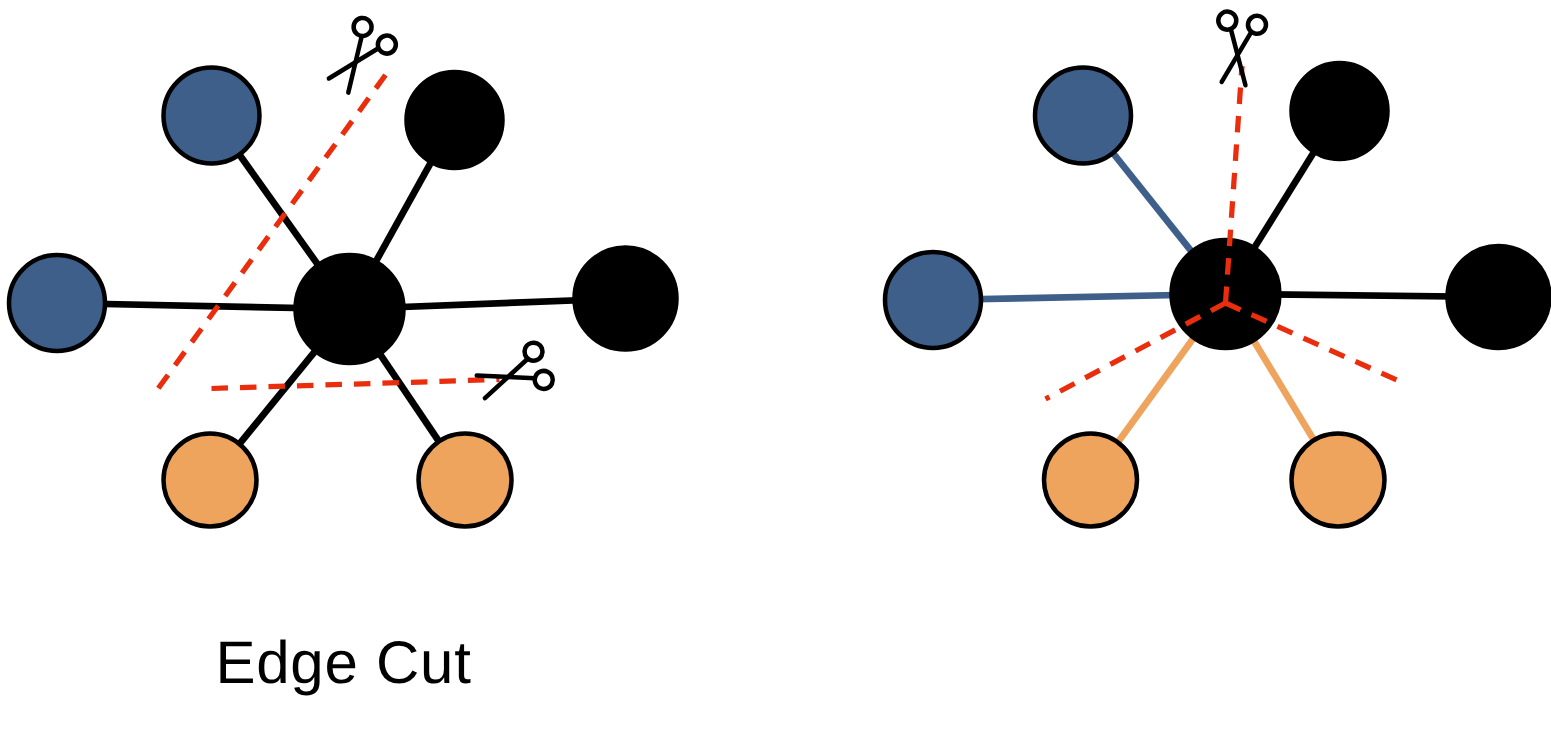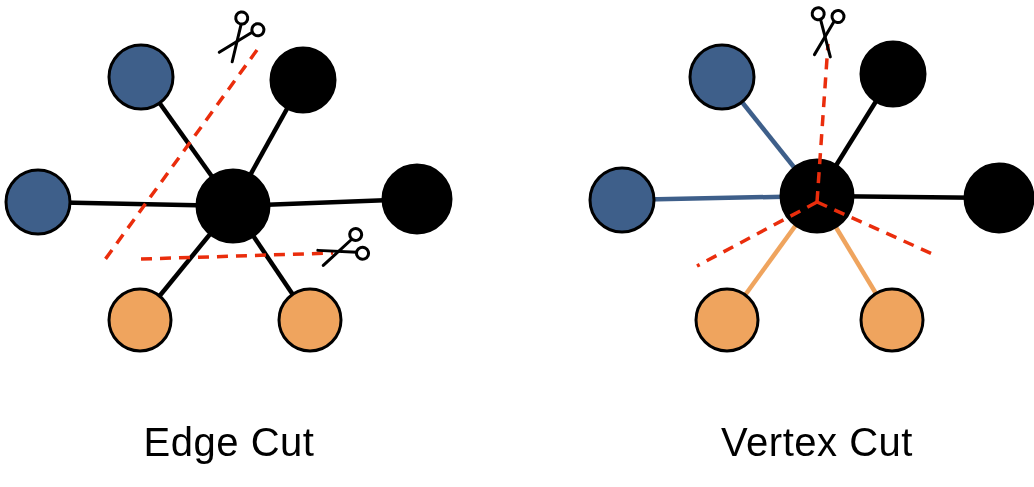--- a/index.html
+++ b/index.html
@@ -89,14 +89,13 @@
           <line x1="-26" y1="-8" x2="10" y2="7" stroke="#000000" stroke-width="3" stroke-linecap="round"></line>
           <line x1="-26" y1="8" x2="10" y2="-7" stroke="#000000" stroke-width="3" stroke-linecap="round"></line>
           <circle cx="15" cy="10" r="6" fill="#ffffff" stroke="#000000" stroke-width="3"></circle>
           <circle cx="15" cy="-10" r="6" fill="#ffffff" stroke="#000000" stroke-width="3"></circle>
         </g>
       </g>
     </svg>
 
   <div class="caption caption-left">Edge Cut</div>
 
-  <div class="caption caption-right">Vertex Cut</div>
 </div>
 
 </body></html>

